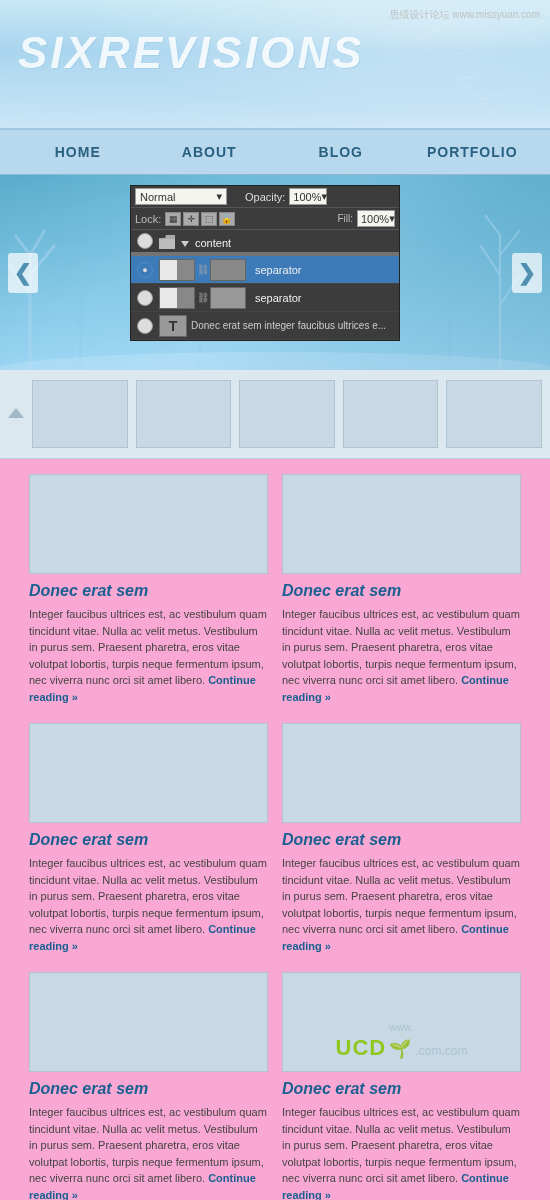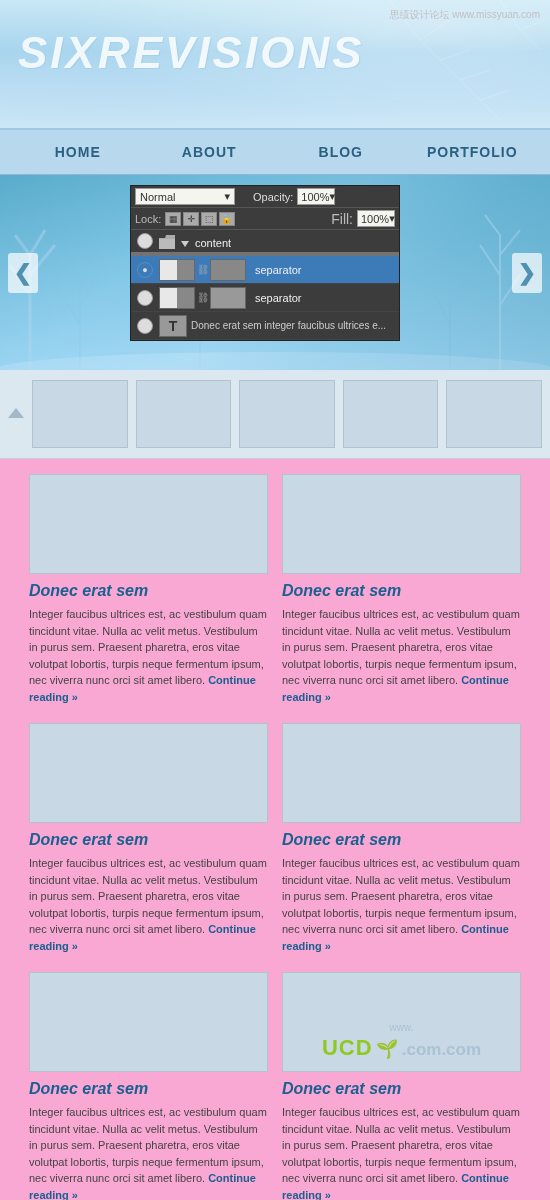--- a/index.html
+++ b/index.html
@@ -121,21 +121,21 @@
       background: #3c3c3c;
       border-bottom: 1px solid #555;
       padding: 2px 4px;
     }
     .layers-dropdown {
       background: #f5f5f0;
       color: #333;
       border: 1px solid #999;
       padding: 1px 4px;
       font-size: 11px;
-      width: 100px;
+      width: 92px;
       display: flex;
       align-items: center;
       justify-content: space-between;
     }
     .layers-opacity {
       display: flex;
       align-items: center;
       margin-left: 18px;
       color: #ddd;
       font-size: 11px;
@@ -149,21 +149,21 @@
     }
     .lock-label { color: #bbb; font-size: 11px; margin-right: 4px; }
     .lock-icons { display: flex; gap: 2px; }
     .lock-icon {
       width: 16px; height: 14px;
       background: #aaa;
       border: 1px solid #888;
       display: flex; align-items: center; justify-content: center;
       font-size: 9px; color: #333;
     }
-    .fill-label { margin-left: auto; color: #bbb; font-size: 14px; }
+    .fill-label { margin-left: auto; color: #bbb; font-size: 10px; }
     .layers-row3 {
       display: flex;
       align-items: flex-end;
       padding: 3px 6px;
       border-bottom: 4px solid #737373;
     }
     .eye-icon {
       width: 16px; height: 16px;
       background: #ddd;
       border: 1px solid #999;
@@ -510,21 +510,21 @@
         <span class="continue">Continue reading »</span>
       </div>
     </div>
     <div class="blog-card">
       <div class="blog-img" style="background:#c8d8e4;display:flex;align-items:center;justify-content:center;">
         <div style="text-align:center;margin-top:38px;">
           <div style="font-size:10px;color:rgba(150,180,200,0.6);margin-bottom:2px;">www.</div>
           <div>
             <span style="color:#90c820;font-size:22px;font-weight:900;letter-spacing:1px;">UCD</span>
             <span style="color:#90c820;font-size:18px;">🌱</span>
-            <span style="color:rgba(150,180,200,0.6);font-size:17px;font-weight:bold;">.com.com</span>
+            <span style="color:rgba(150,180,200,0.6);font-size:12px;">.com.com</span>
           </div>
         </div>
       </div>
       <div class="blog-title">Donec erat sem</div>
       <div class="blog-body">
         <span>Integer faucibus ultrices est, ac vestibulum quam tincidunt vitae. Nulla ac velit metus. Vestibulum in purus sem. Praesent pharetra, eros vitae volutpat lobortis, turpis neque fermentum ipsum, nec viverra nunc orci sit amet libero.</span>
         <span class="continue">Continue reading »</span>
       </div>
     </div>
   </div>

